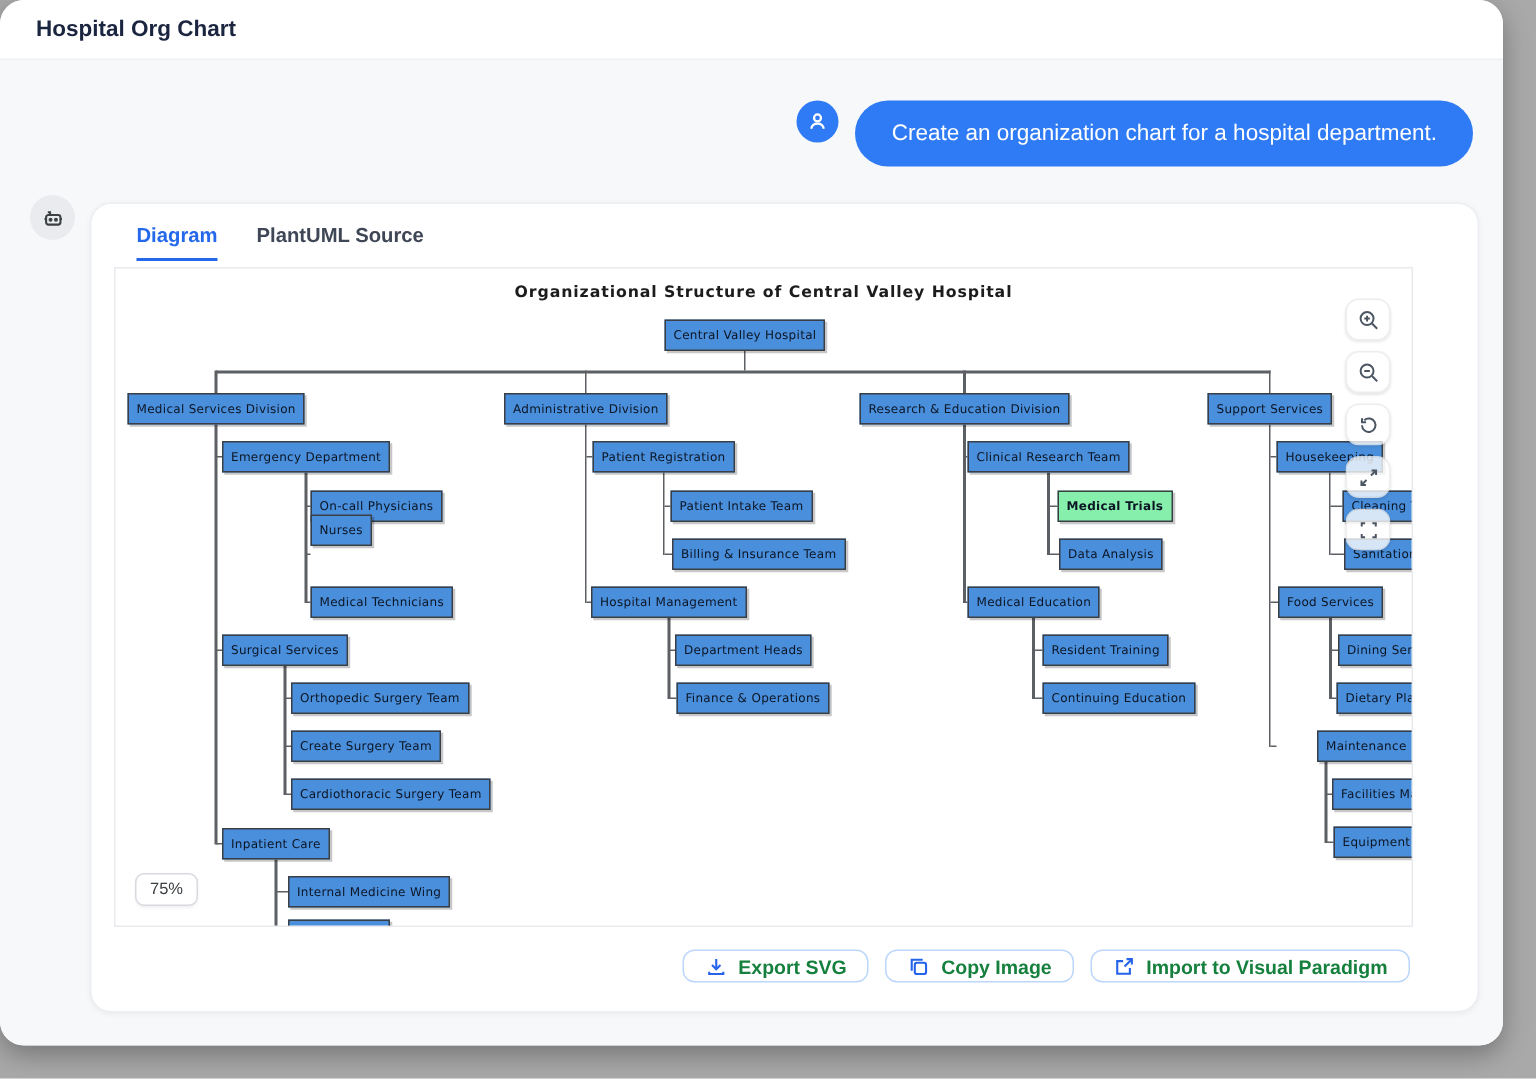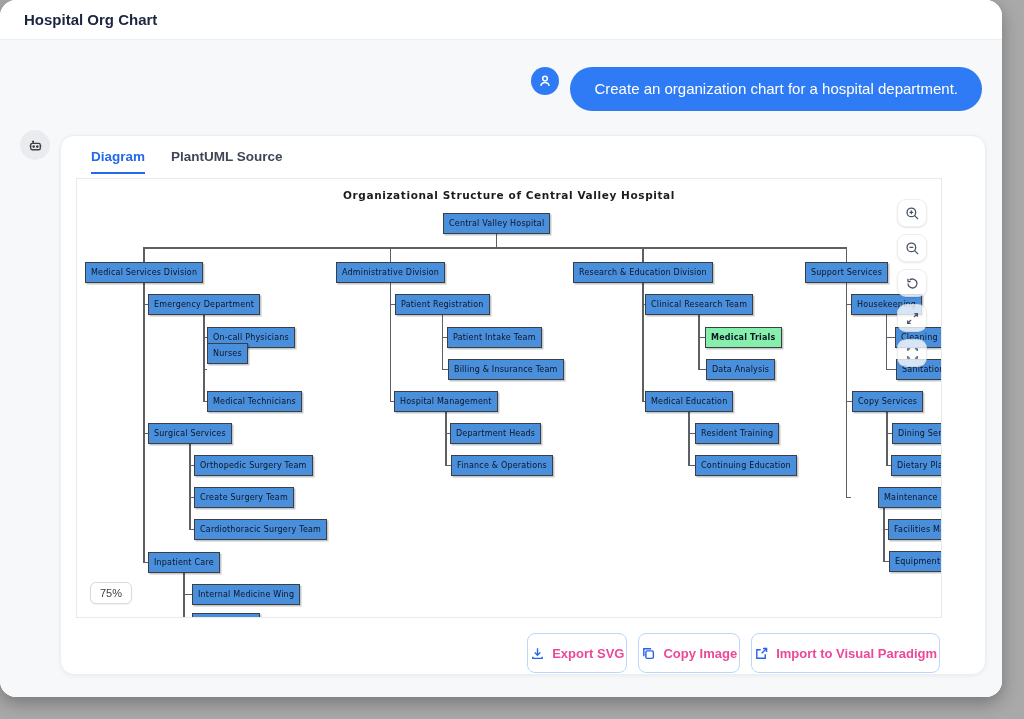--- a/index.html
+++ b/index.html
@@ -50,22 +50,22 @@
   .zbtn { width:30px; height:28px; background:rgba(255,255,255,.78); border:1px solid rgba(0,0,0,.07);
           border-radius:9px; box-shadow:0 1px 2px rgba(0,0,0,.10); display:flex;
           align-items:center; justify-content:center; cursor:pointer; }
 
   .zoom-badge { position:absolute; left:13px; top:403px; background:#fff; border:1px solid #d7dadf;
                 border-radius:6px; padding:4px 9px; font-size:11px; color:#3c4043; z-index:5;
                 box-shadow:0 1px 2px rgba(0,0,0,.06); }
 
   
   .actions { position:absolute; right:45px; top:497px; display:flex; gap:11px; }
-  .action-btn { height:40px; display:flex; align-items:center; gap:7px; padding:0 2px;
-                background:#fff; border:1.5px solid #bcd7fb; border-radius:8px; color:#ec4899;
+  .action-btn { height:22px; display:flex; align-items:center; gap:7px; padding:0 14px;
+                background:#fff; border:1.5px solid #bcd7fb; border-radius:8px; color:#15803d;
                 font-size:13px; font-weight:600; cursor:pointer; white-space:nowrap; }
 </style>
 </head>
 <body>
 
 <div class="window">
   <div class="titlebar">
     <span class="app-title">Hospital Org Chart</span>
   </div>
 
@@ -162,21 +162,21 @@
           <div class="org-node" style="left: 374px; top: 276px; background: rgb(74, 143, 220); border-color: rgb(58, 63, 69);">Finance &amp; Operations</div>
           <div class="org-node" style="left: 568px; top: 115px; background: rgb(74, 143, 220); border-color: rgb(58, 63, 69);">Clinical Research Team</div>
           <div class="org-node" style="left: 628px; top: 148px; background: #86efac; border-color: rgb(58, 63, 69); font-weight: bold;">Medical Trials</div>
           <div class="org-node" style="left: 629px; top: 180px; background: rgb(74, 143, 220); border-color: rgb(58, 63, 69);">Data Analysis</div>
           <div class="org-node" style="left: 568px; top: 212px; background: rgb(74, 143, 220); border-color: rgb(58, 63, 69);">Medical Education</div>
           <div class="org-node" style="left: 618px; top: 244px; background: rgb(74, 143, 220); border-color: rgb(58, 63, 69);">Resident Training</div>
           <div class="org-node" style="left: 618px; top: 276px; background: rgb(74, 143, 220); border-color: rgb(58, 63, 69);">Continuing Education</div>
           <div class="org-node" style="left: 774px; top: 115px; background: rgb(74, 143, 220); border-color: rgb(58, 63, 69);">Housekeeping</div>
           <div class="org-node" style="left: 818px; top: 148px; background: rgb(74, 143, 220); border-color: rgb(58, 63, 69);">Cleaning Team</div>
           <div class="org-node" style="left: 819px; top: 180px; background: rgb(74, 143, 220); border-color: rgb(58, 63, 69);">Sanitation Team</div>
-          <div class="org-node" style="left: 775px; top: 212px; background: rgb(74, 143, 220); border-color: rgb(58, 63, 69);">Copy Services</div>
+          <div class="org-node" style="left: 775px; top: 212px; background: rgb(74, 143, 220); border-color: rgb(58, 63, 69);">Food Services</div>
           <div class="org-node" style="left: 815px; top: 244px; background: rgb(74, 143, 220); border-color: rgb(58, 63, 69);">Dining Services</div>
           <div class="org-node" style="left: 814px; top: 276px; background: rgb(74, 143, 220); border-color: rgb(58, 63, 69);">Dietary Planning</div>
           <div class="org-node" style="left: 774px; top: 308px; background: rgb(74, 143, 220); border-color: rgb(58, 63, 69); margin-left: 27px;">Maintenance</div>
           <div class="org-node" style="left: 811px; top: 340px; background: rgb(74, 143, 220); border-color: rgb(58, 63, 69);">Facilities Management</div>
           <div class="org-node" style="left: 812px; top: 372px; background: rgb(74, 143, 220); border-color: rgb(58, 63, 69);">Equipment Repair</div>
           <div class="org-line" style="left: 418.75px; top: 55px; width: 1.5px; height: 13px; background: rgb(92, 95, 99);"></div>
           <div class="org-line" style="left: 67px; top: 68px; width: 702.5px; height: 1.5px; background: rgb(92, 95, 99);"></div>
           <div class="org-line" style="left: 66.25px; top: 68px; width: 1.5px; height: 15px; background: rgb(92, 95, 99);"></div>
           <div class="org-line" style="left: 312.75px; top: 68px; width: 1.5px; height: 15px; background: rgb(92, 95, 99);"></div>
           <div class="org-line" style="left: 565.25px; top: 68px; width: 1.5px; height: 15px; background: rgb(92, 95, 99);"></div>

